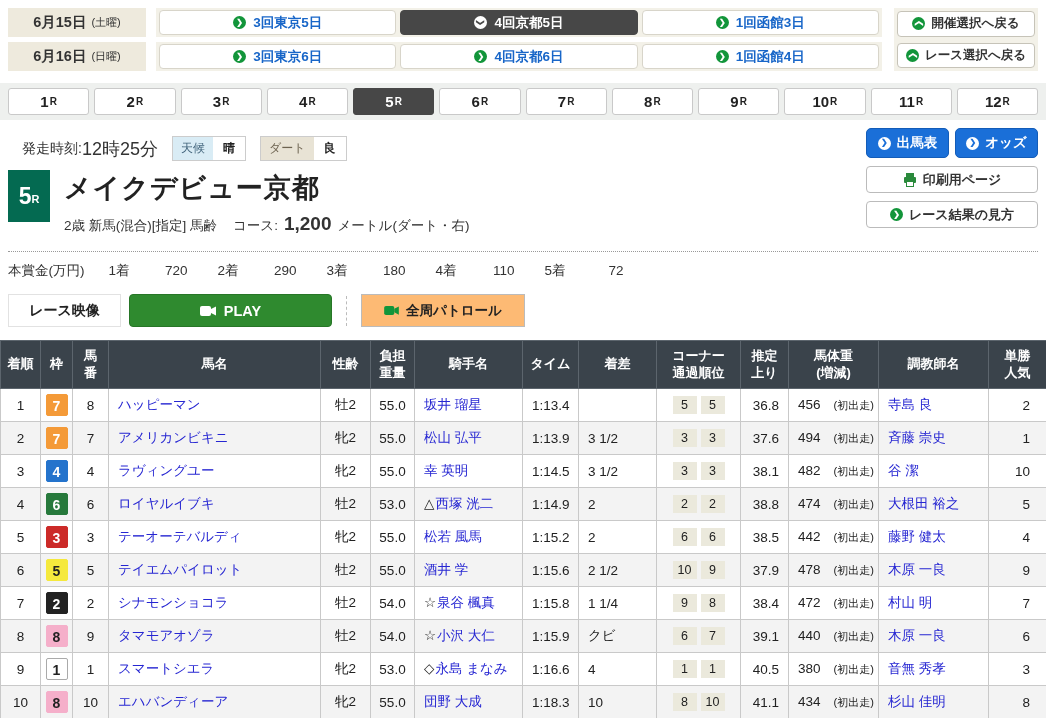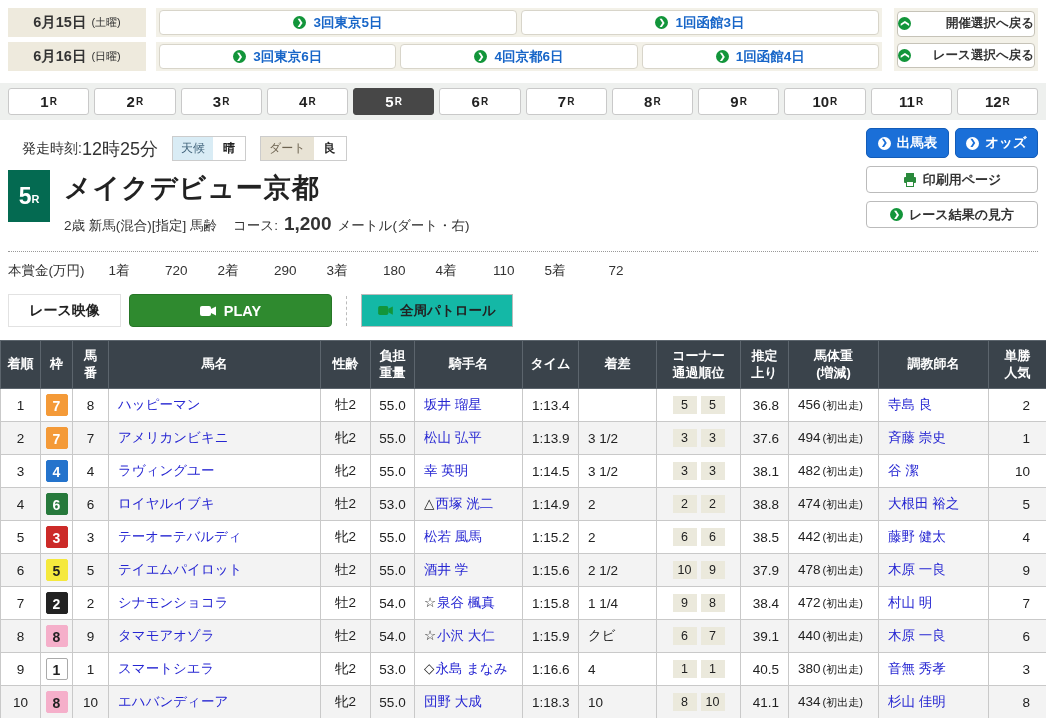--- a/index.html
+++ b/index.html
@@ -12,21 +12,21 @@
 .day-row{display:flex;gap:10px;height:29px}
 .day-label{width:138px;background:#eeeadd;display:flex;align-items:center;justify-content:center;gap:5px}
 .day-date{font-weight:bold;font-size:14.5px;color:#333}
 .day-week{font-size:11px;color:#333}
 .day-buttons{flex:1;display:flex;background:#f3f1e8;gap:4px;padding:2px 3px}
 .meeting-btn{flex:1;background:#fff;border:1px solid #d8d5ca;border-radius:4px;display:flex;align-items:center;justify-content:center;gap:7px;font-size:13.5px;font-weight:bold;color:#1866c8;cursor:pointer}
 .meeting-btn.selected{background:#474747;color:#fff;border-color:#474747}
 .circ{width:13px;height:13px;border-radius:50%;background:#12953a;color:#fff;font-size:8px;line-height:1;display:inline-flex;align-items:center;justify-content:center;flex:none}
 .meeting-btn.selected .circ{background:#fff;color:#474747;transform:rotate(90deg)}
 .back-col{width:144px;display:flex;flex-direction:column;gap:6px;background:#f3f1e8;padding:3px}
-.back-btn{flex:1;background:#fff;border:1px solid #c6c3b8;border-radius:4px;font-size:12.5px;font-weight:bold;color:#333;display:flex;align-items:center;justify-content:space-between;gap:6px;cursor:pointer}
+.back-btn{flex:1;background:#fff;border:1px solid #c6c3b8;border-radius:4px;font-size:12.5px;font-weight:bold;color:#333;display:flex;align-items:center;justify-content:center;gap:6px;cursor:pointer}
 .back-btn .circ{transform:rotate(-90deg)}
 
 
 .tabs{margin-top:12px;background:#eef0ee;padding:5px 8px;display:flex;gap:5px}
 .race-tab{flex:1;height:27px;background:#fff;border:1px solid #c9c9c9;border-radius:3px;font-weight:bold;font-size:15px;color:#222;cursor:pointer;display:flex;align-items:center;justify-content:center}
 .race-tab .r{font-size:10px;margin-left:1px}
 .race-tab.selected{background:#474747;color:#fff;border-color:#474747}
 
 
 .info{padding:16px 8px 0 8px;position:relative}
@@ -53,52 +53,56 @@
 .prize{margin:16px 8px 0 8px;border-top:1px dotted #999;padding-top:10px;display:flex;align-items:center;font-size:13.5px;color:#333}
 .prize-label{margin-right:24px}
 .prize-item{display:flex;align-items:baseline;margin-right:30px}
 .prize-item .amount{margin-left:24px;min-width:34px;text-align:right}
 
 
 .video{margin:14px 8px 0 8px;display:flex;align-items:center;height:33px}
 .btn-rv{width:113px;height:100%;background:#fff;border:1px solid #e2e2e2;font-weight:bold;font-size:14px;color:#222;display:flex;align-items:center;justify-content:center;cursor:pointer}
 .btn-play{width:203px;height:100%;margin-left:8px;background:#2f8a2f;border:1px solid #277627;border-radius:4px;color:#fff;font-weight:bold;font-size:14.5px;display:flex;align-items:center;justify-content:center;gap:8px;cursor:pointer}
 .vdivider{width:0;height:30px;border-left:1px dashed #bbb;margin:0 14px}
-.btn-patrol{width:152px;height:100%;background:#14b8a6;border:1px solid #bbb;font-weight:bold;font-size:13.5px;color:#222;display:flex;align-items:center;justify-content:center;gap:7px;cursor:pointer}
+.btn-patrol{width:164px;height:100%;background:#fdba74;border:1px solid #bbb;font-weight:bold;font-size:13.5px;color:#222;display:flex;align-items:center;justify-content:center;gap:7px;cursor:pointer}
 .cam{display:inline-flex;align-items:center}
 
 
 .results{margin-top:13px;width:1046px;border-collapse:collapse;table-layout:fixed;font-size:13.5px}
 .results th{background:#3a434b;color:#fff;border:1px solid #5c656d;font-size:13px;font-weight:bold;height:48px;white-space:pre-line;line-height:1.25;text-align:center}
 .results td{border:1px solid #c9c9c9;height:33px;background:#fff;color:#222;vertical-align:middle}
 .results tbody tr:nth-child(even) td{background:#f3f3f3}
 .c-center{text-align:center}
 .c-left{text-align:left;padding-left:9px}
 .c-right{text-align:right;padding-right:16px}
 .c-last3f{text-align:right;padding-right:9px}
 .waku{display:inline-block;width:22px;height:22px;line-height:22px;text-align:center;font-weight:bold;font-size:14px;border-radius:2px}
 .link{color:#2626d2;cursor:pointer}
 .jmark{color:#222;text-decoration:none;margin-right:1px}
 .corner-box{display:inline-block;background:#ebe9dc;padding:2px 0;min-width:24px;text-align:center;font-size:12.5px;margin:0 2px}
-.bw-note{font-size:11px;margin-left:2px}
+.bw-note{font-size:11px;margin-left:13px}
 </style>
 </head>
 <body>
 
 <div class="top">
   <div class="day-table">
     <div class="day-row">
       <div class="day-label">
         <span class="day-date">6月15日</span>
         <span class="day-week">(土曜)</span>
       </div>
       <div class="day-buttons" id="day-buttons-0">
           <button class="meeting-btn">
             <span class="circ">❯</span>
             <span class="mlabel">3回東京5日</span>
+          </button>
+          <button class="meeting-btn selected">
+            <span class="circ">❯</span>
+            <span class="mlabel">4回京都5日</span>
           </button>
           <button class="meeting-btn">
             <span class="circ">❯</span>
             <span class="mlabel">1回函館3日</span>
           </button>
         </div>
     </div>
     <div class="day-row">
       <div class="day-label">
         <span class="day-date">6月16日</span>

